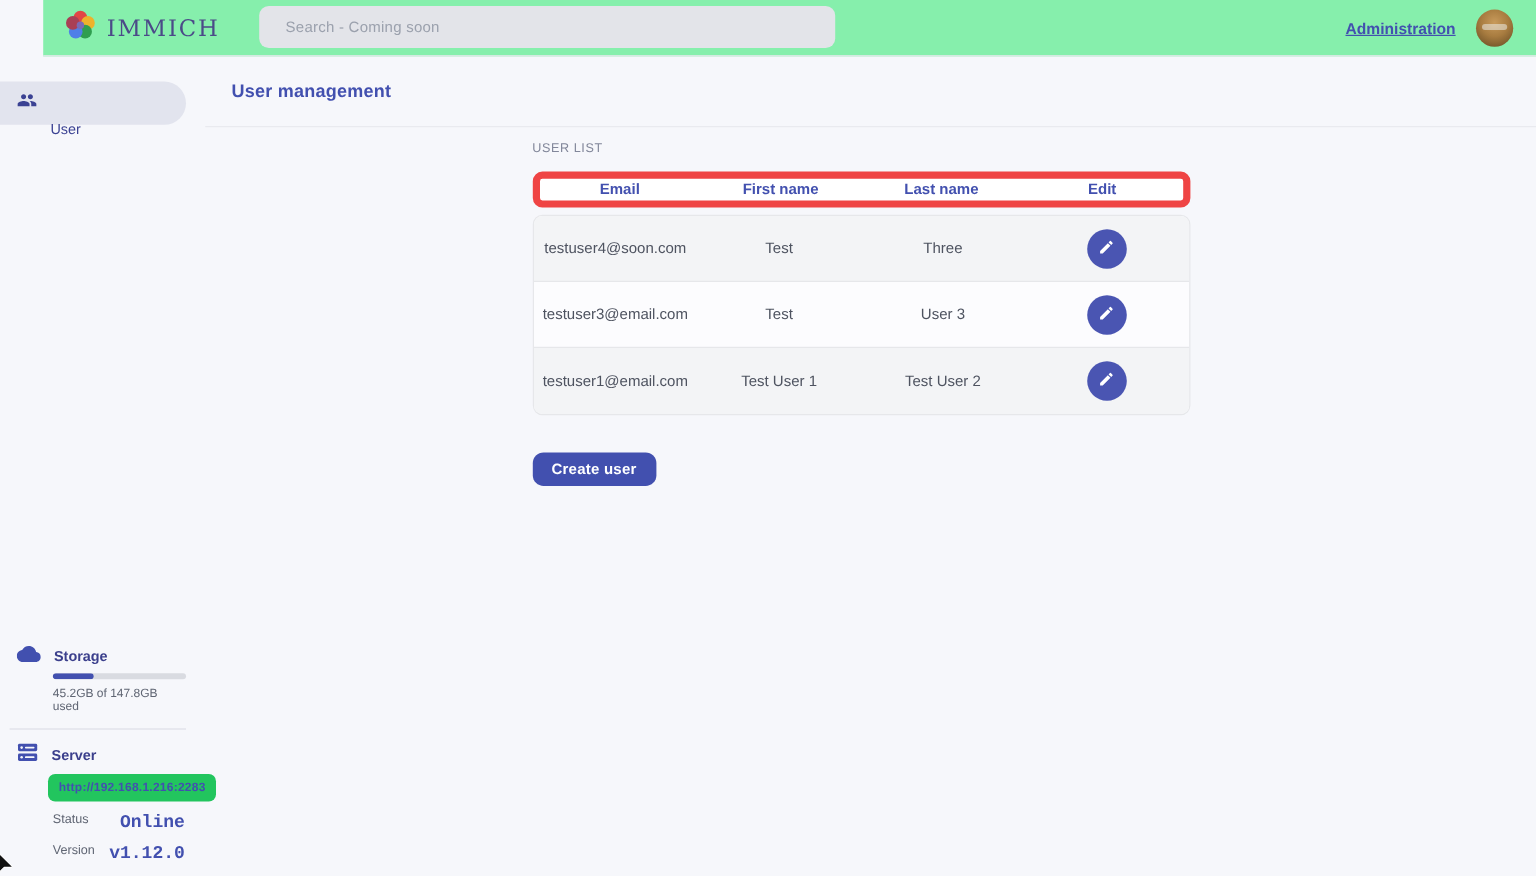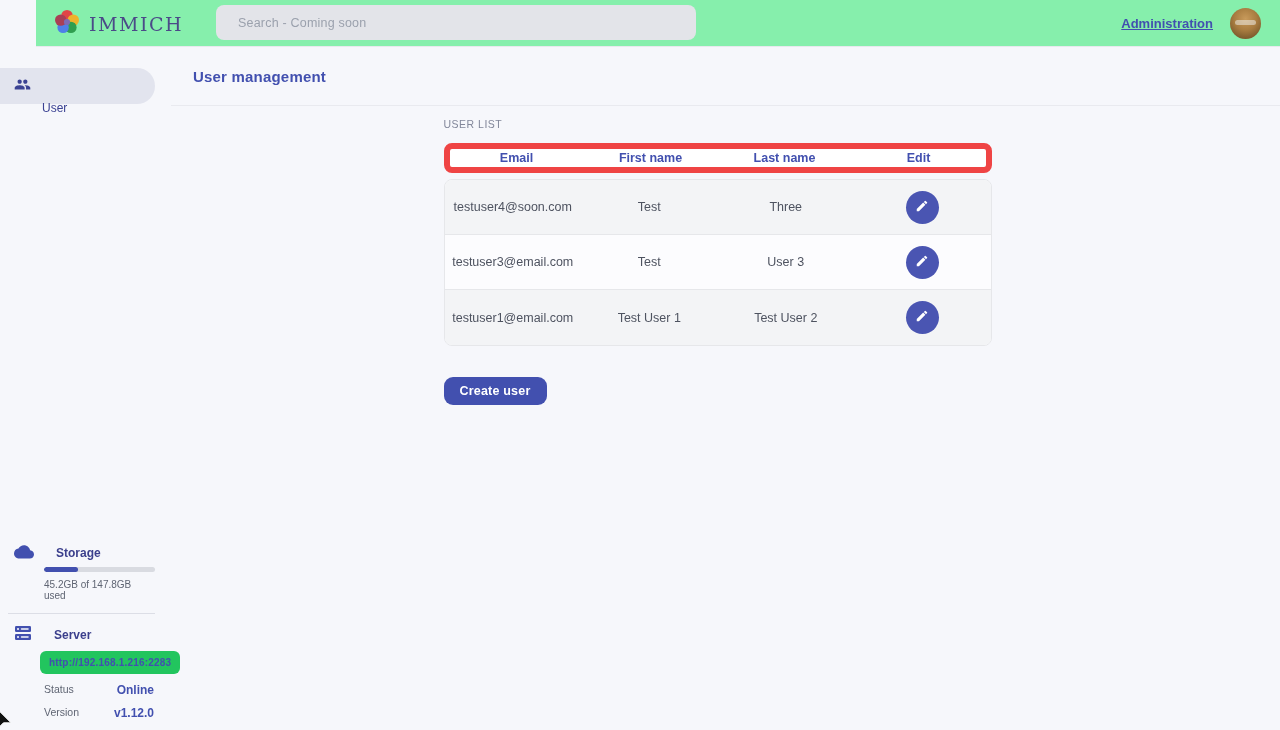--- a/index.html
+++ b/index.html
@@ -59,39 +59,39 @@
   .side-item {
     position: absolute; top: 21px; left: 0; width: 155px; height: 36px;
     background: #e2e4ee; border-radius: 0 18px 18px 0;
     display: flex; align-items: center; gap: 11px; padding-left: 14px;
     cursor: pointer;
   }
   .side-item .label { font-size: 12px; font-weight: 500; color: #3b4293; margin-top: 44px; }
 
   .side-bottom { position: absolute; left: 0; right: 0; bottom: 10px; }
   .side-head {
-    display: flex; align-items: center; gap: 22px; padding-left: 14px; height: 20px;
+    display: flex; align-items: center; gap: 11px; padding-left: 14px; height: 20px;
   }
   .side-head .label { font-size: 12px; font-weight: 700; color: #3b3f8c; }
   .progress-track {
     margin: 4px 0 0 44px; width: 111px; height: 5px;
     background: #d9dbe1; border-radius: 3px; overflow: hidden;
   }
   .progress-fill { height: 100%; background: #4250af; border-radius: 3px; }
   .usage-text { margin: 7px 0 0 44px; font-size: 10px; color: #5f6573; }
   .side-divider { border: none; border-top: 1px solid #dcdee6; margin: 12px 0 11px 8px; }
   .url-chip {
     display: inline-block; margin: 6px 0 0 40px;
     background: #22c55e; border-radius: 6px; padding: 6px 9px;
     font-size: 10px; font-weight: 700; color: #4250af; letter-spacing: .2px;
     cursor: default;
   }
   .kv { display: flex; justify-content: space-between; margin: 9px 0 0 44px; padding-right: 1px; }
   .kv .k { font-size: 10.5px; color: #5f6573; }
-  .kv .v { font-size: 12px; font-weight: 700; color: #4250af; }
+  .kv .v { font-size: 15px; font-weight: 700; color: #4250af; font-family: Liberation Mono, monospace; }
 
   
   .main { position: absolute; top: 47px; left: 155px; right: 0; bottom: 0; }
   .title-bar {
     margin-left: 16px; height: 59px;
     border-bottom: 1px solid #e9eaef;
     display: flex; align-items: center; padding-left: 22px;
   }
   .page-title { font-size: 15px; font-weight: 600; color: #4250af; letter-spacing: .2px; }
 

